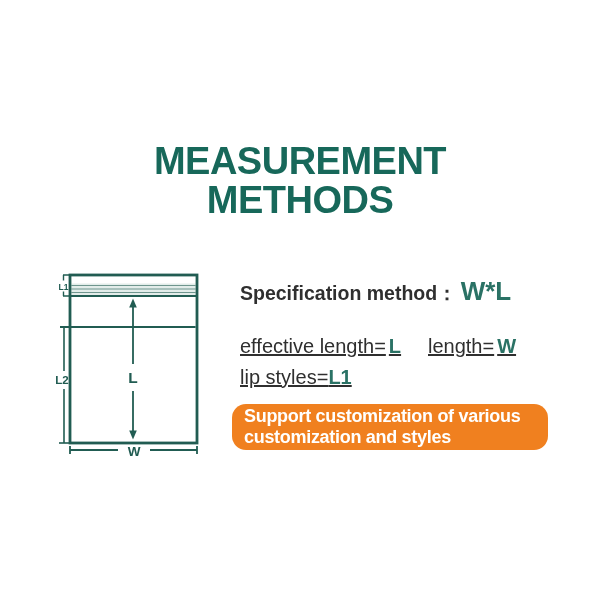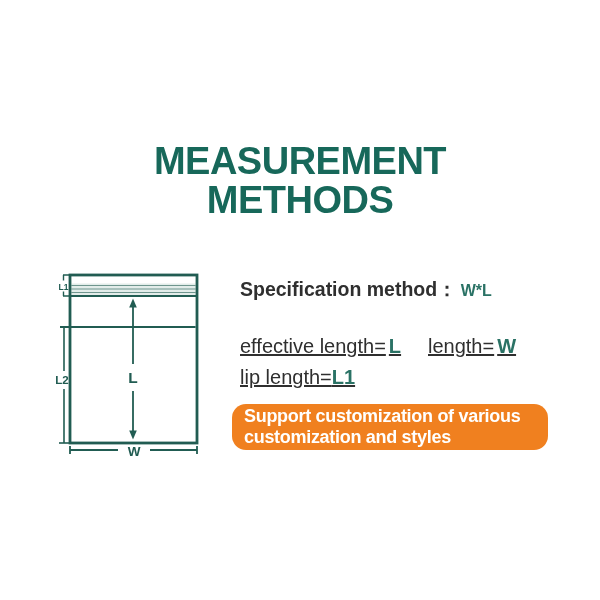--- a/index.html
+++ b/index.html
@@ -52,21 +52,21 @@
     left: 240px;
     top: 276px;
     font-size: 19.5px;
     font-weight: 600;
     color: var(--body-text, #2F2F2F);
     white-space: pre-wrap;
   }
   .spec-line .value {
     color: var(--value-teal, #2A7265);
     font-weight: 700;
-    font-size: 16px;
+    font-size: 26px;
     margin-left: 4px;
   }
   .spec-rows {
     position: absolute;
     left: 240px;
     top: 331px;
     display: grid;
     grid-template-columns: 188px auto;
     font-size: 20px;
     font-weight: 500;
@@ -152,21 +152,21 @@
       <line x1="147" y1="181" x2="147" y2="189" stroke="#215C52" stroke-width="1.8"></line>
       <text x="84" y="190.5" font-size="13.5" text-anchor="middle">W</text>
     </g>
   </svg>
 
   <div class="spec-line"><span>Specification method：</span><span class="value">W*L</span></div>
 
   <div class="spec-rows">
     <div class="spec-cell"><span>effective length=</span><span class="value">L</span></div>
     <div class="spec-cell"><span>length=</span><span class="value">W</span></div>
-    <div class="spec-cell"><span>lip length=</span><span class="value" style="margin-left:0">L1</span></div>
+    <div class="spec-cell"><span>lip styles=</span><span class="value" style="margin-left:0">L1</span></div>
   </div>
 
   <div class="banner">
     <div>Support customization of various</div>
     <div>customization and styles</div>
   </div>
 
 </div>
 
 </body></html>

